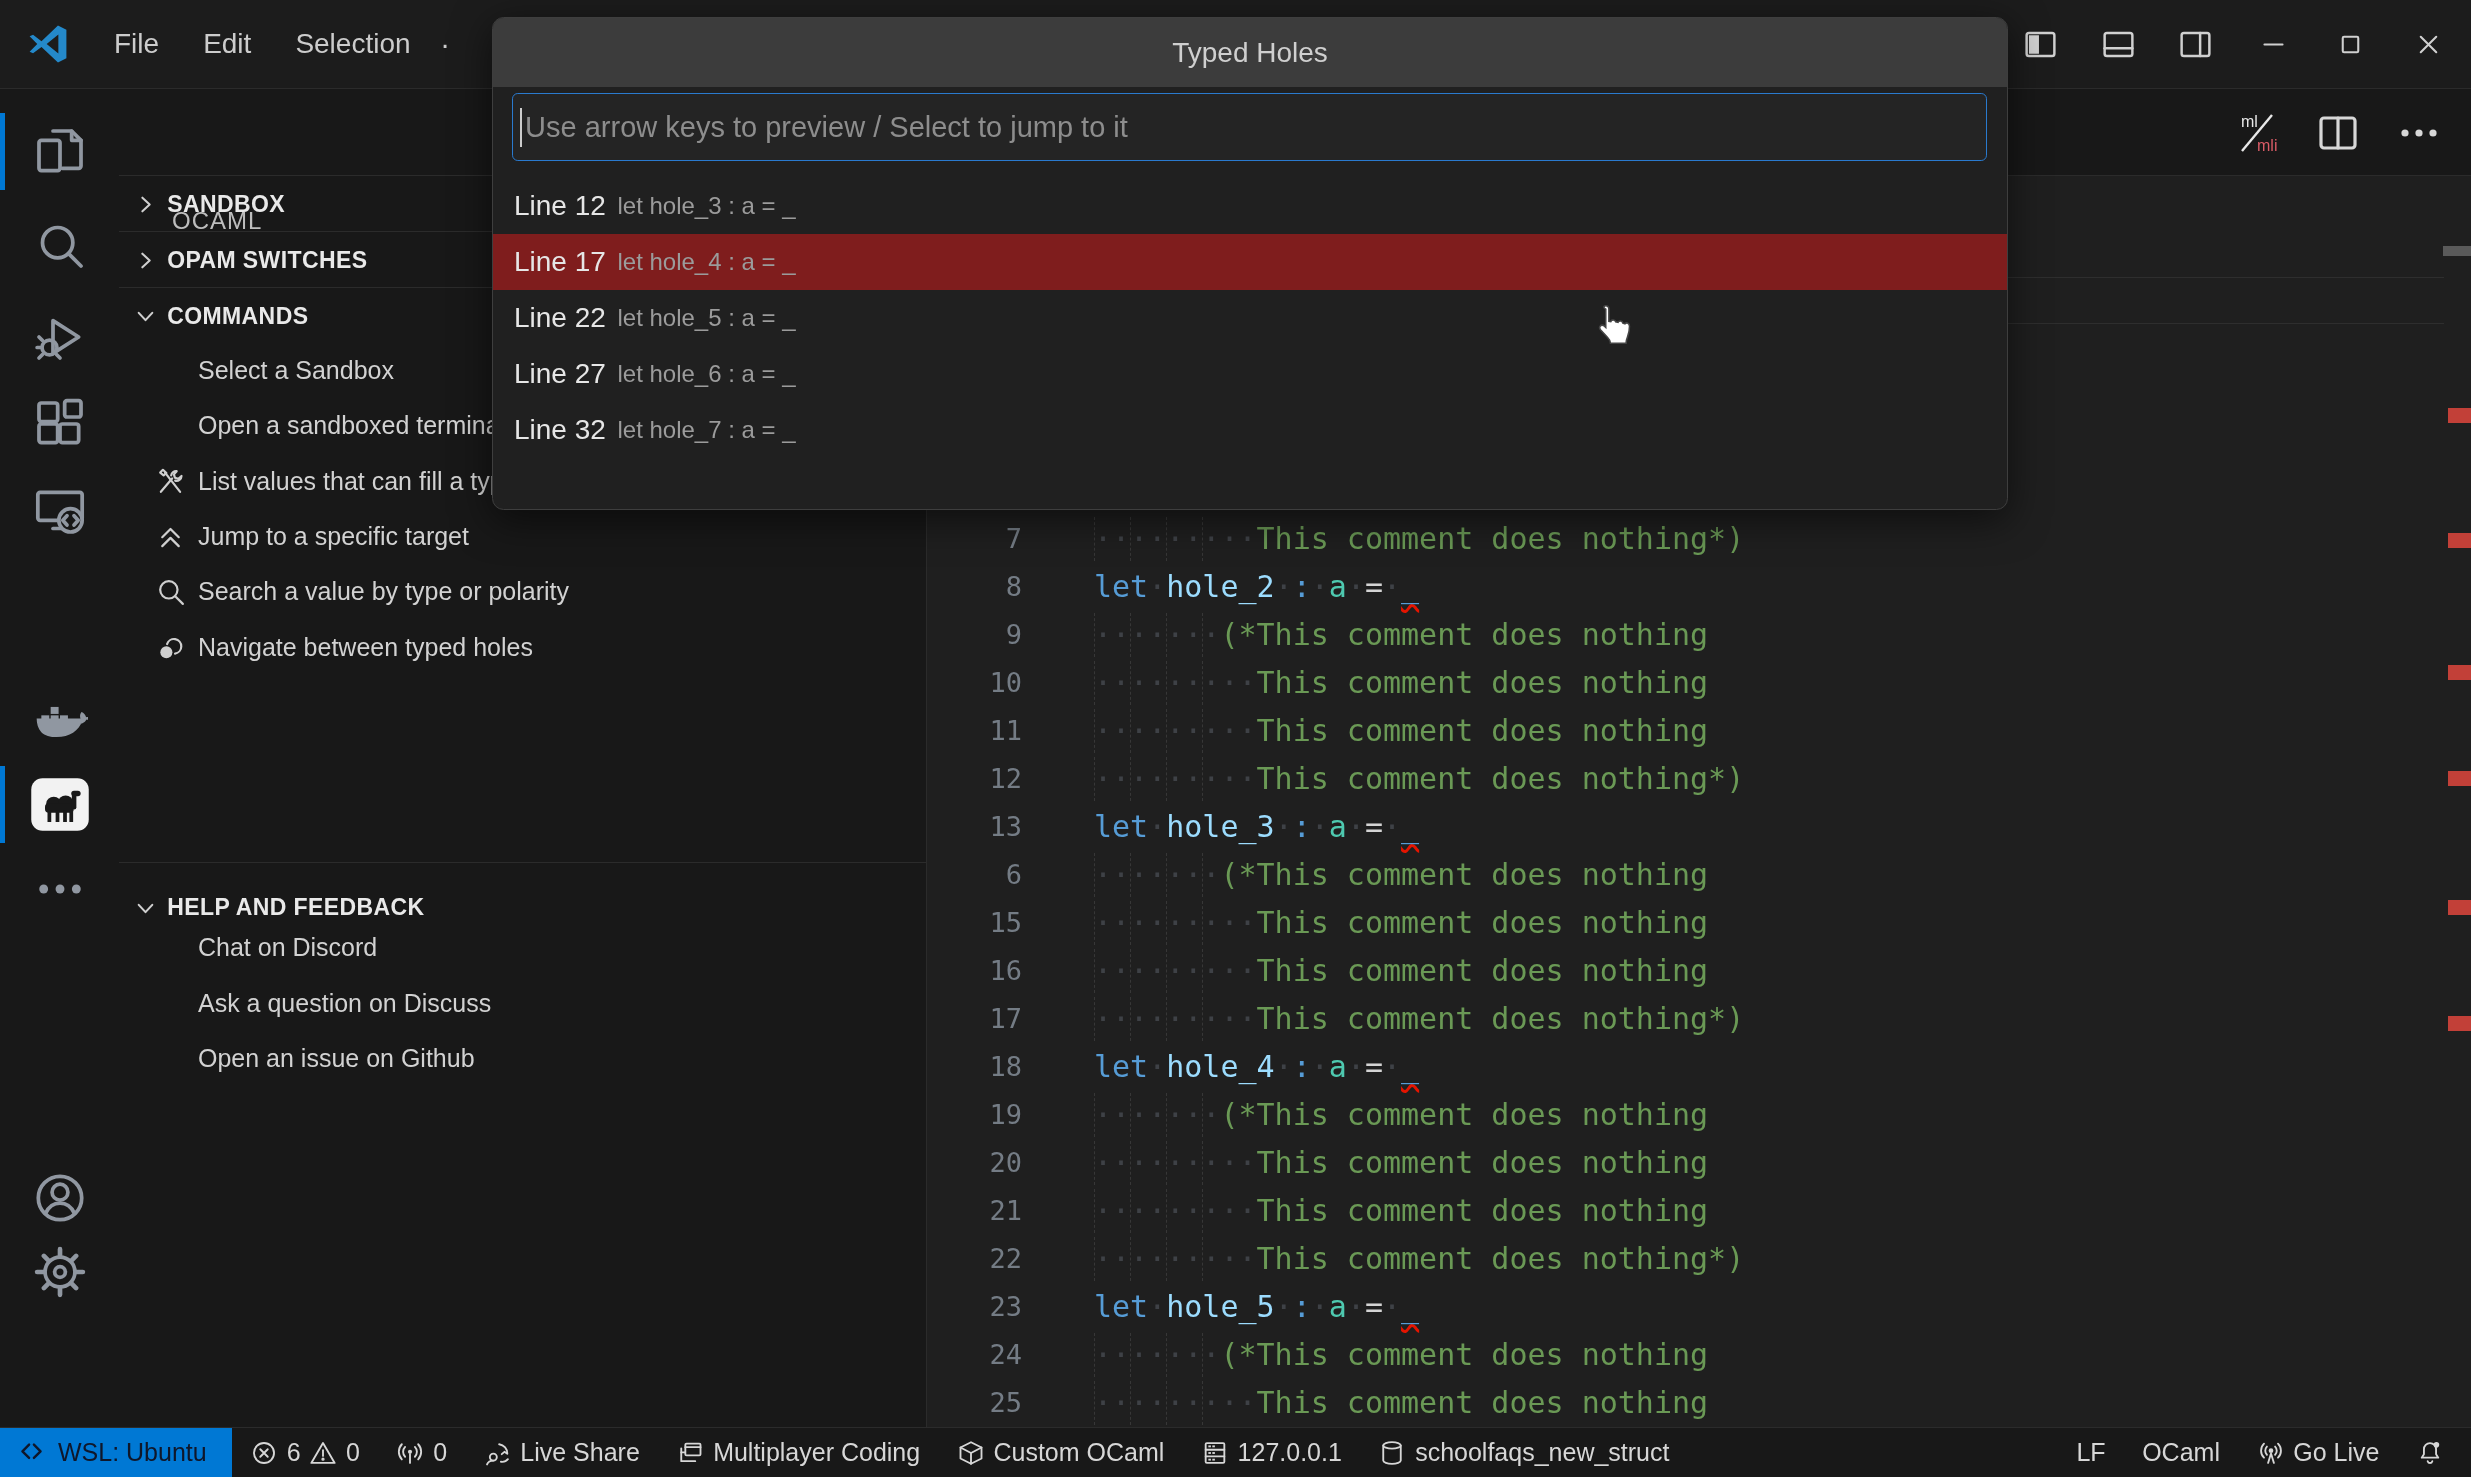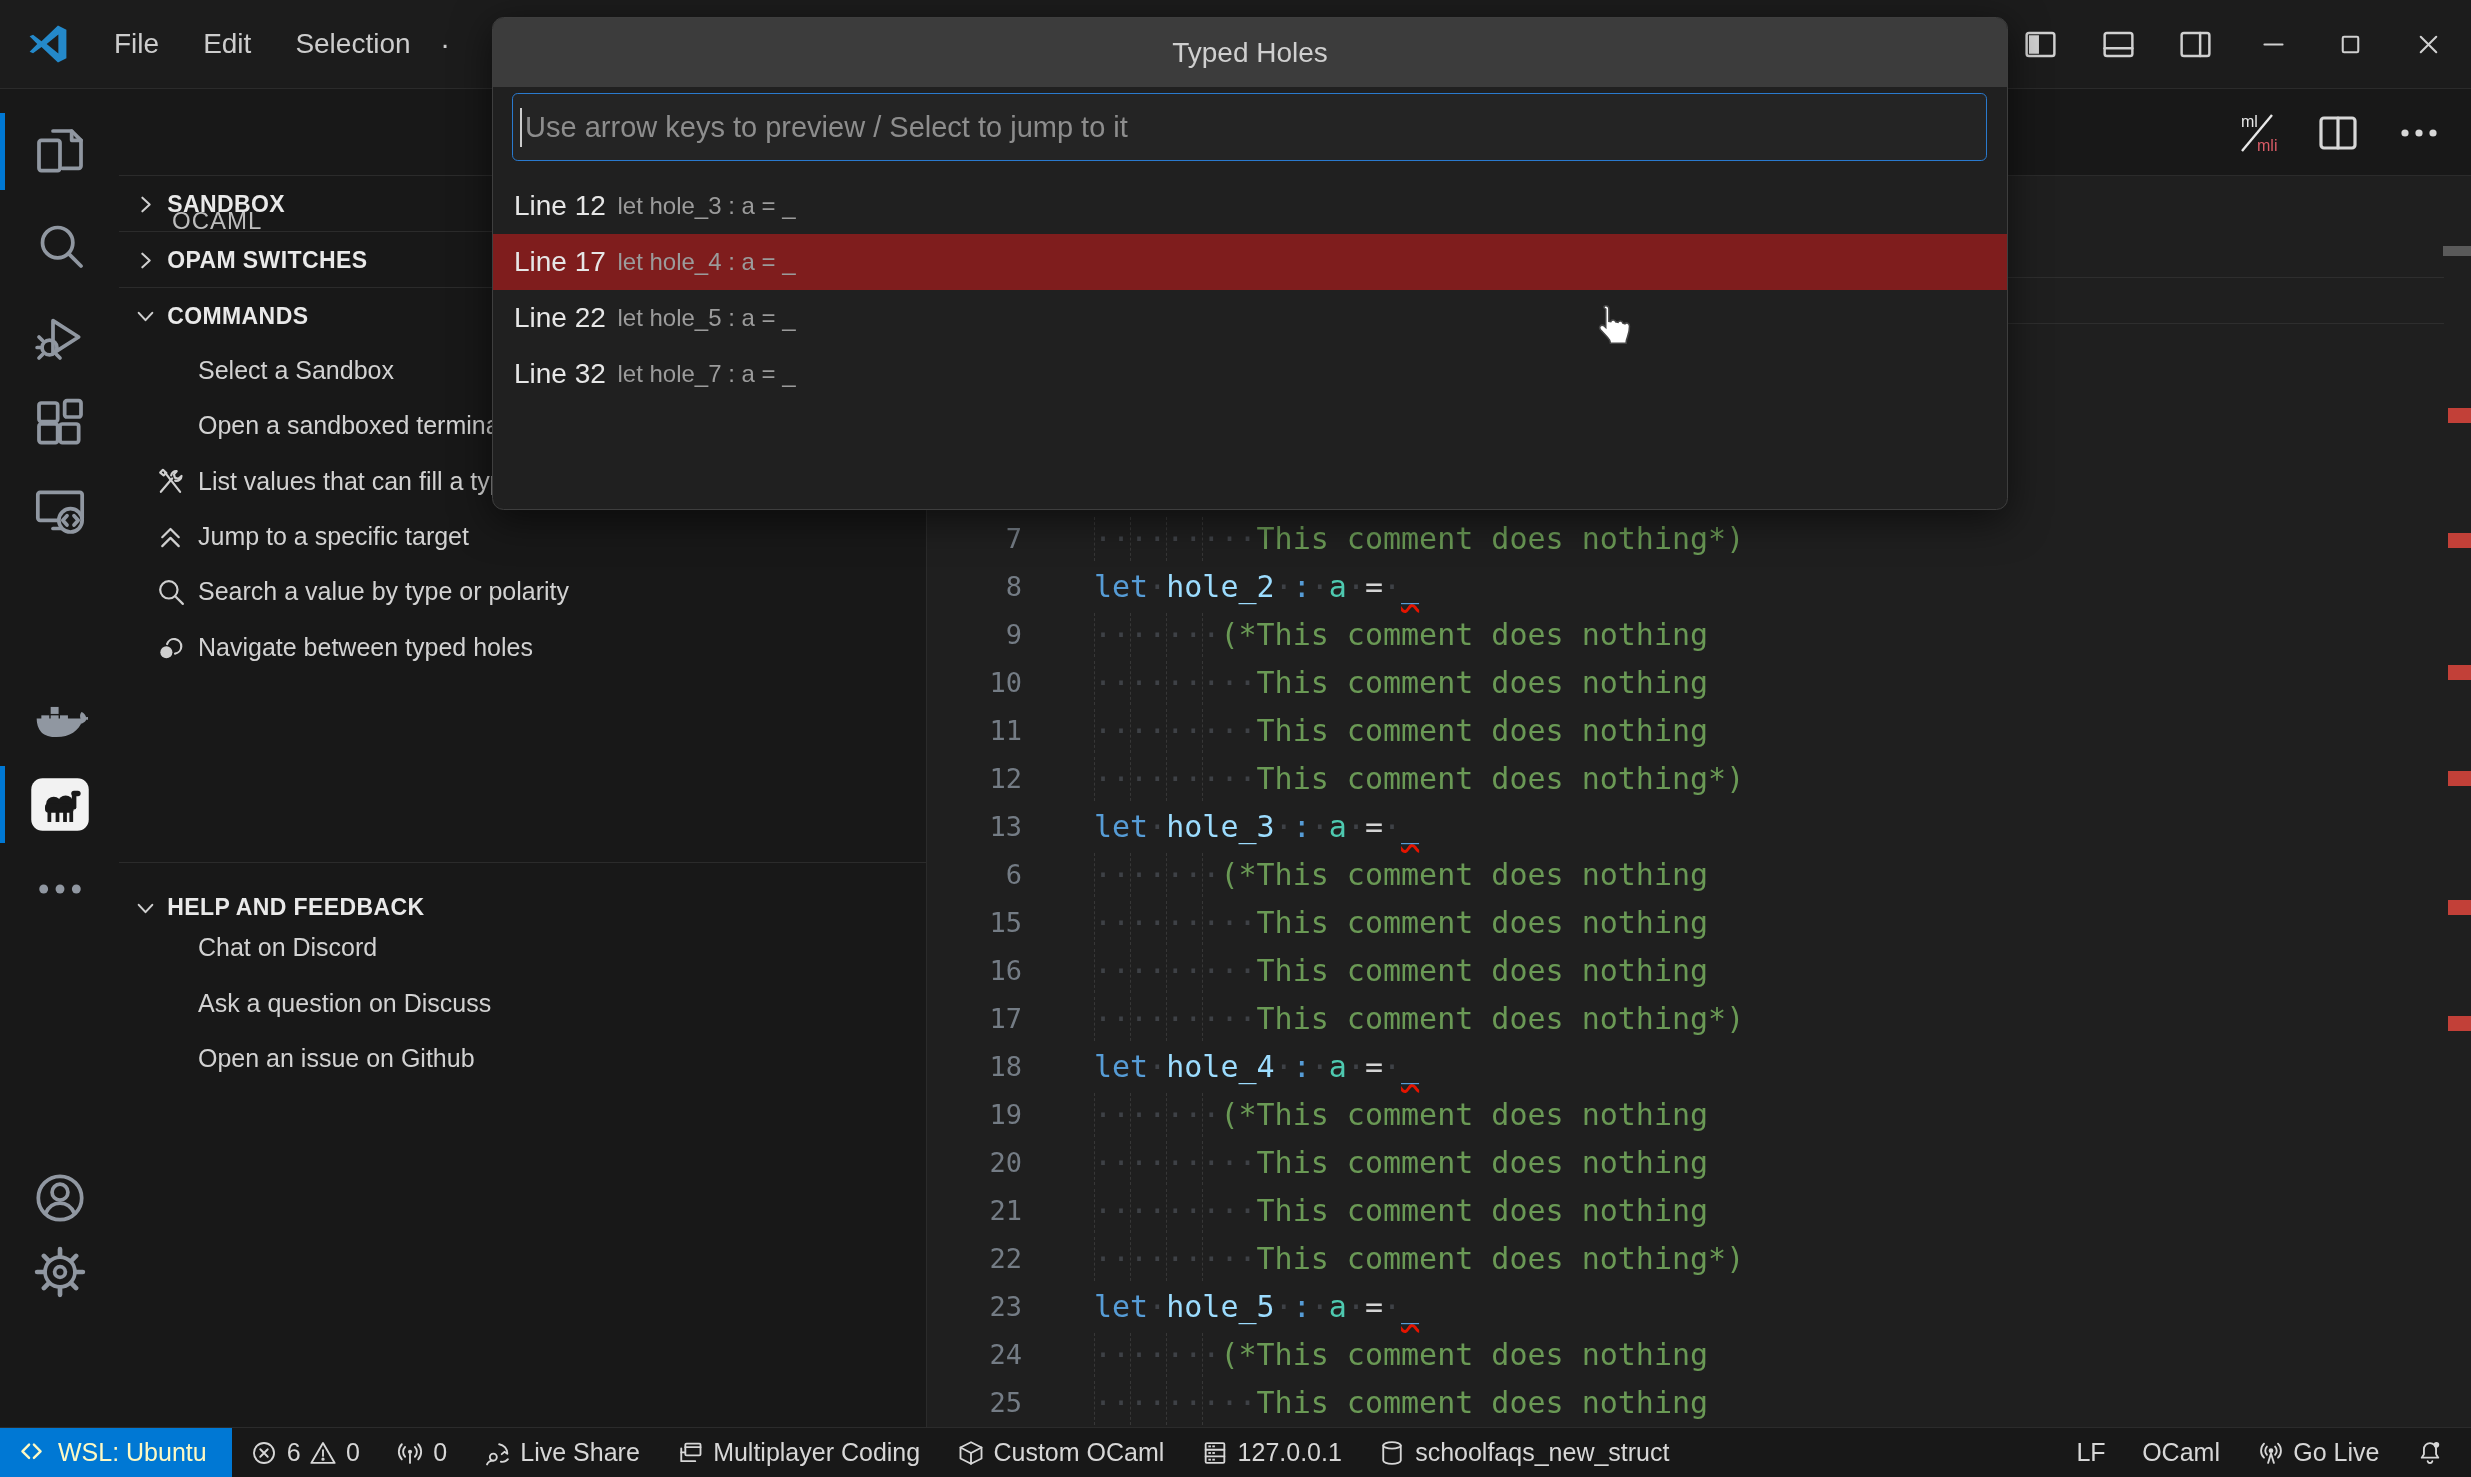--- a/index.html
+++ b/index.html
@@ -61,21 +61,21 @@
   .tok-ty { color:#4ec9b0; } .tok-eq { color:#d4d4d4; } .tok-cm { color:#6a9955; }
   .tok-ws { color:#3e4146; }
   .tok-hole { color:#569cd6; text-decoration:underline wavy #e51400 2.9px; text-underline-offset:6.8px; }
   .iguide { position:absolute; top:1.9px; bottom:1.9px; width:0; border-left:1.9px dashed #373737; }
   .ruler-mark { position:absolute; width:23px; height:15.4px; background:#c24038; right:1px; }
   #scroll-nub { position:absolute; right:0; top:69px; width:29px; height:9.7px; background:#5a5a5a; }
 
   
   #statusbar { position:absolute; left:0; top:1427px; width:2472px; height:50px;
     background:#181818; border-top:1px solid #2b2b2b; display:flex; align-items:center; color:#d7d7d7; font-size:25px; white-space:nowrap; }
-  #remote-chip { height:50px; background:#0078d4; color:#fef9c3; display:flex; align-items:center; padding:0 25px 0 17.4px; gap:11.6px; }
+  #remote-chip { height:50px; background:#0078d4; color:#0f172a; display:flex; align-items:center; padding:0 25px 0 17.4px; gap:11.6px; }
   #remote-chip svg { width:29px; height:29px; }
   .sb-group { display:flex; align-items:center; height:50px; }
   .sb-item { display:flex; align-items:center; gap:8.7px; padding:0 18.3px; height:50px; }
   .sb-item svg { width:28px; height:28px; }
   #sb-right { margin-left:auto; padding-right:9.7px; }
 
   
   #quickpick { position:absolute; left:492px; top:17.4px; width:1516px; height:493px;
     background:#202020; border:1px solid #3e3e3e; border-radius:11.6px;
     box-shadow:0 9.7px 39px rgba(0,0,0,0.55); overflow:hidden; }
@@ -582,20 +582,24 @@
         </div>
         <div class="qp-row active">
           <span class="qp-label">Line 17</span>
           <span class="qp-desc">let hole_4 : a = _</span>
         </div>
         <div class="qp-row">
           <span class="qp-label">Line 22</span>
           <span class="qp-desc">let hole_5 : a = _</span>
         </div>
         <div class="qp-row">
+          <span class="qp-label">Line 27</span>
+          <span class="qp-desc">let hole_6 : a = _</span>
+        </div>
+        <div class="qp-row">
           <span class="qp-label">Line 32</span>
           <span class="qp-desc">let hole_7 : a = _</span>
         </div>
       </div>
   </div>
 
   <svg id="mouse-cursor" viewBox="0 0 32 32">
     <path fill="#ffffff" stroke="#444444" stroke-width="1" d="M12 3 c1.2 0 2 .9 2 2.2 V13 l1.2.2 c.3-.8 1-1.2 1.8-1.1 .7.1 1.2.5 1.4 1.2 l1.5.3 c.3-.6.9-.9 1.6-.8 .8.1 1.3.6 1.5 1.4 l1.3.4 c.4-.5 1-.7 1.6-.5 .9.3 1.3 1 1.3 2.1 0 2.5-.4 4.6-1.2 6.6 -.6 1.5-1 2.6-1 4.2 h-10 c0-1.2-.5-2.2-1.8-3.6 l-4.6-5 c-.6-.7-.7-1.7-.1-2.4 .6-.7 1.7-.8 2.5-.1 l1 1 V5.2 C10 4 10.8 3 12 3 Z"></path>
   </svg>
 

